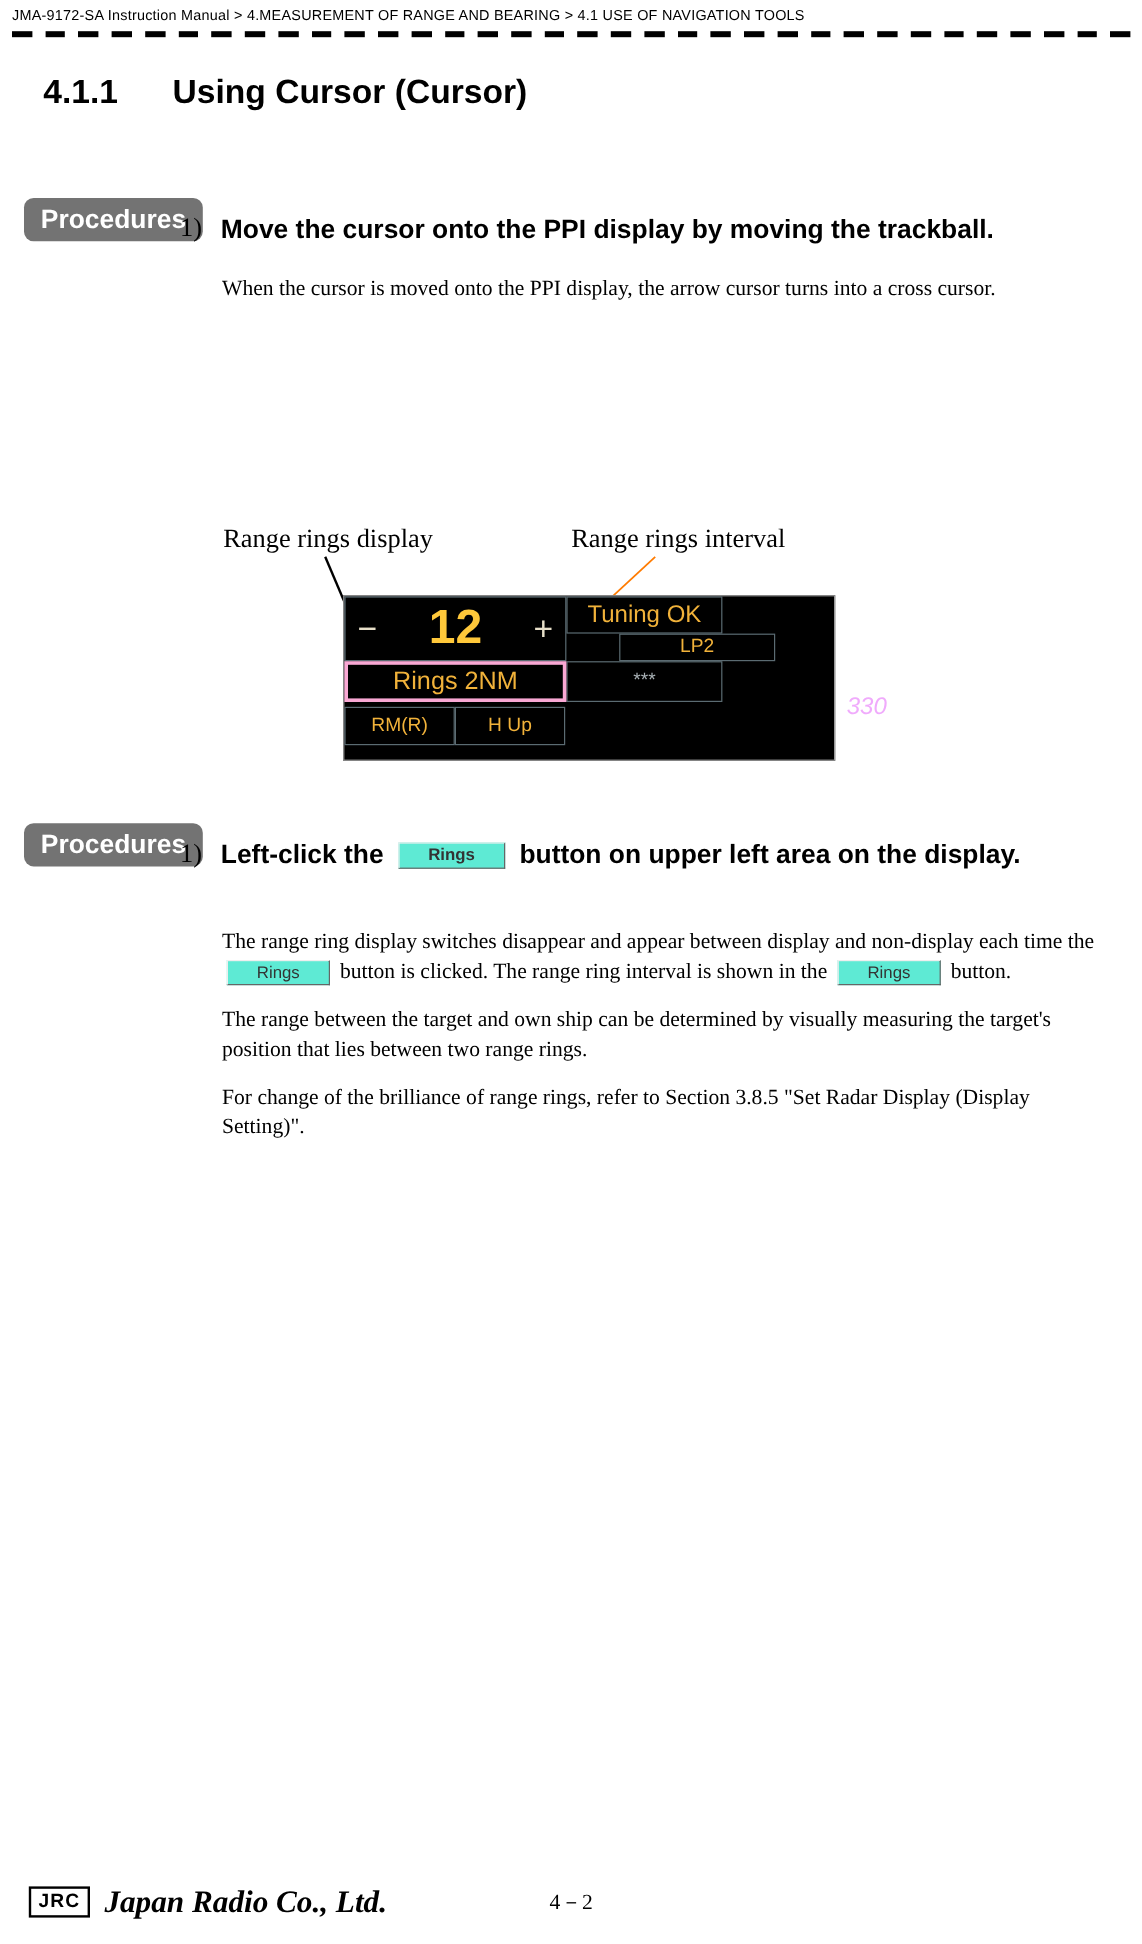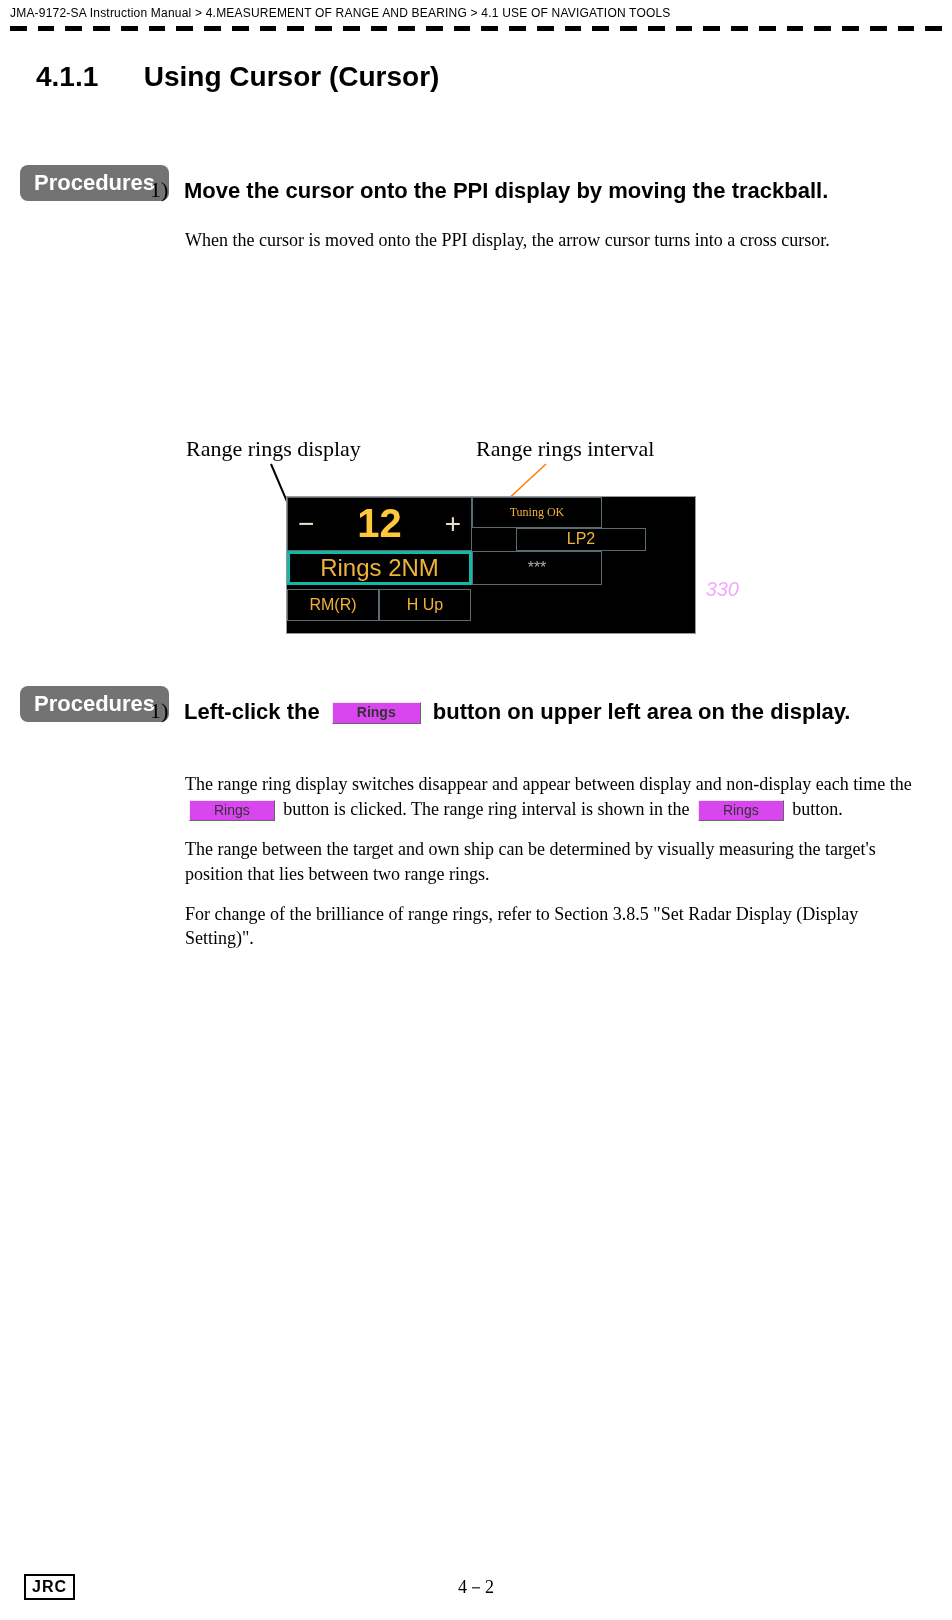--- a/index.html
+++ b/index.html
@@ -142,39 +142,38 @@
     padding: 0 10px;
   }
   .rp-range-big .minus, .rp-range-big .plus {
     color: #e7dfc9;
     font-size: 28px;
     font-weight: normal;
   }
   .rp-tuning {
     width: 130px;
     height: 36px;
-    font-size: 12px;
-    font-family: Liberation Serif, serif;
+    font-size: 20px;
   }
   .rp-lp2 {
     width: 130px;
     height: 27px;
     font-size: 16px;
     margin-left: 44px;
   }
   .rp-right-stack {
     display: flex;
     flex-direction: column;
     width: 130px;
   }
   .rp-rings {
     width: 185px;
     height: 34px;
-    font-size: 24px;
-    border: 3px solid #14b8a6;
+    font-size: 21px;
+    border: 3px solid #f9a8d4;
     position: relative;
     z-index: 3;
   }
   .rp-stars {
     width: 130px;
     height: 34px;
     color: #a8b0b4;
     font-size: 16px;
   }
   .rp-rmr {
@@ -200,21 +199,21 @@
     position: absolute;
     top: 22px;
     left: 0;
     width: 640px;
     height: 200px;
     pointer-events: none;
   }
   
   .rings-btn {
     display: inline-block;
-    background: #d946ef;
+    background: #5eead4;
     border: 1px solid #888;
     border-top-color: #eee;
     border-left-color: #eee;
     border-bottom-color: #666;
     border-right-color: #666;
     font-family: Arial, sans-serif;
     font-size: 14px;
     padding: 2px 24px;
     color: #333;
     line-height: 1.1;
@@ -385,15 +384,16 @@
 
   <div class="body-para" style="margin-top:16px;">The range between the target and own ship can be determined by visually measuring the target's position that lies between two range rings.</div>
 
   <div class="body-para" style="margin-top:16px;">For change of the brilliance of range rings, refer to Section 3.8.5 "Set Radar Display (Display Setting)".</div>
 
 </div>
 
 <div class="footer">
   <div class="footer-logo">
     <span class="jrc-box">JRC</span>
+    <span class="jrc-script">Japan Radio Co., Ltd.</span>
   </div>
   <div class="page-num">4－2</div>
 </div>
 
 </body></html>

